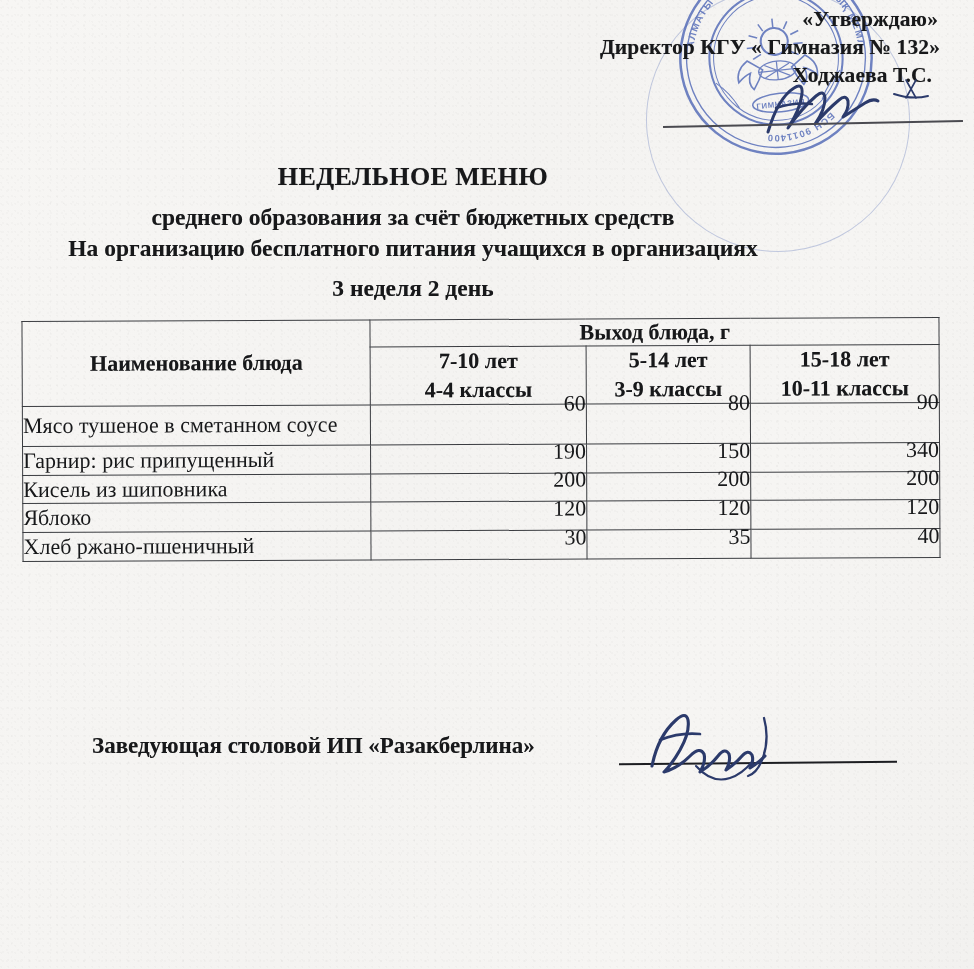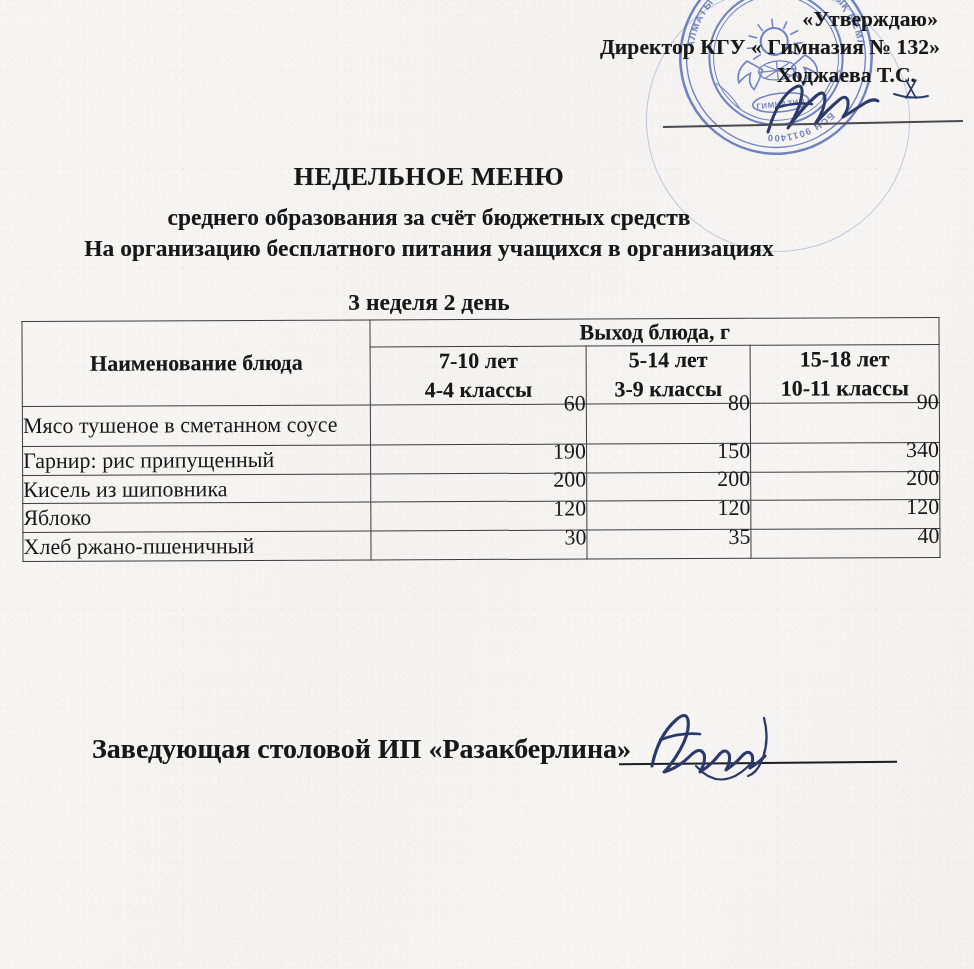--- a/index.html
+++ b/index.html
@@ -35,21 +35,21 @@
     text-align: right;
     font-weight: bold;
     font-size: 21.5px;
     line-height: 1.30;
     letter-spacing: 0.1px;
     z-index: 4;
     white-space: nowrap;
   }
   .approval div { text-shadow: 0 0 0.7px rgba(0,0,0,0.35); }
   .approval .ln2 { margin-right: -2px; }
-  .approval .ln3 { margin-right: 22px; }
+  .approval .ln3 { margin-right: 6px; }
 
   
   .stamp {
     position: absolute;
     left: 672px;
     top: -46px;
     width: 208px;
     height: 208px;
     z-index: 2;
     opacity: 0.78;
@@ -81,21 +81,21 @@
     width: 300px;
     height: 0;
     border-top: 2.1px solid #4a4a50;
     transform: rotate(-1.15deg);
     z-index: 5;
   }
 
   
   .titles {
     position: absolute;
-    left: 16px;
+    left: 0;
     top: 162px;
     width: 826px;
     text-align: center;
     z-index: 3;
   }
   .doc-title {
     font-weight: bold;
     font-size: 26px;
     letter-spacing: 0.4px;
     text-shadow: 0 0 0.7px rgba(0,0,0,0.4);
@@ -104,21 +104,21 @@
     font-weight: bold;
     font-size: 23.5px;
     line-height: 1.33;
     margin-top: 10px;
     padding: 0 58px;
     text-shadow: 0 0 0.6px rgba(0,0,0,0.35);
   }
   .doc-week {
     font-weight: bold;
     font-size: 23.5px;
-    margin-top: 24px;
+    margin-top: 10px;
     text-shadow: 0 0 0.6px rgba(0,0,0,0.35);
   }
 
   
   .table-wrap {
     position: absolute;
     left: 22px;
     top: 319px;
     width: 918px;
     z-index: 3;
@@ -174,21 +174,21 @@
   tr.tall td.dish { padding-top: 5px; padding-bottom: 6px; }
   tr.tall td.val span { top: -21px; }
 
   
   .footer {
     position: absolute;
     left: 92px;
     top: 733px;
     z-index: 3;
     font-weight: bold;
-    font-size: 28px;
+    font-size: 23px;
     white-space: nowrap;
     text-shadow: 0 0 0.6px rgba(0,0,0,0.35);
   }
   .sign-rule {
     position: absolute;
     left: 619px;
     top: 762px;
     width: 278px;
     height: 0;
     border-top: 2.2px solid #1d1e22;

